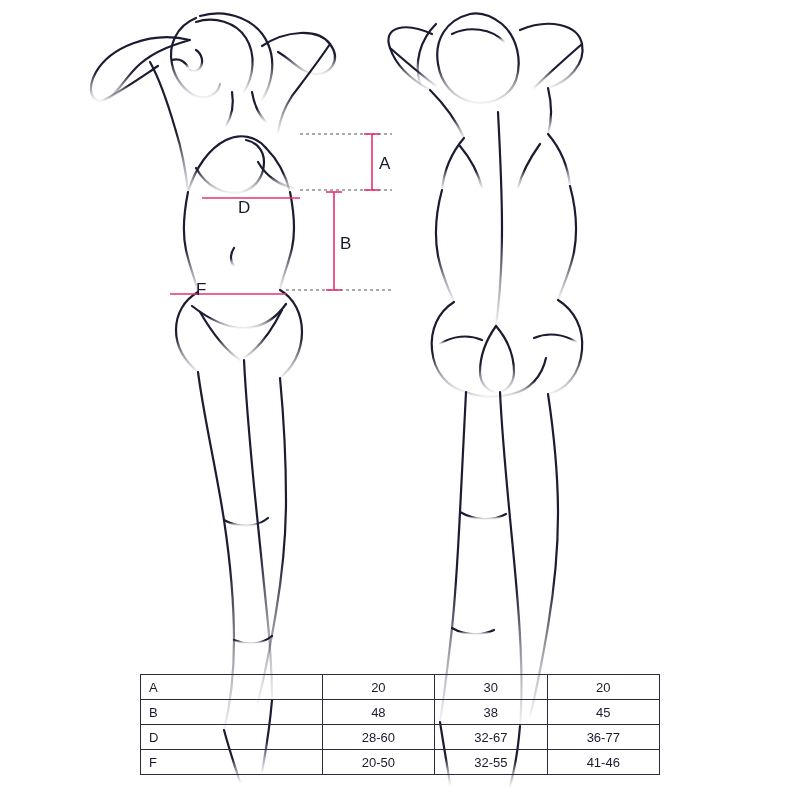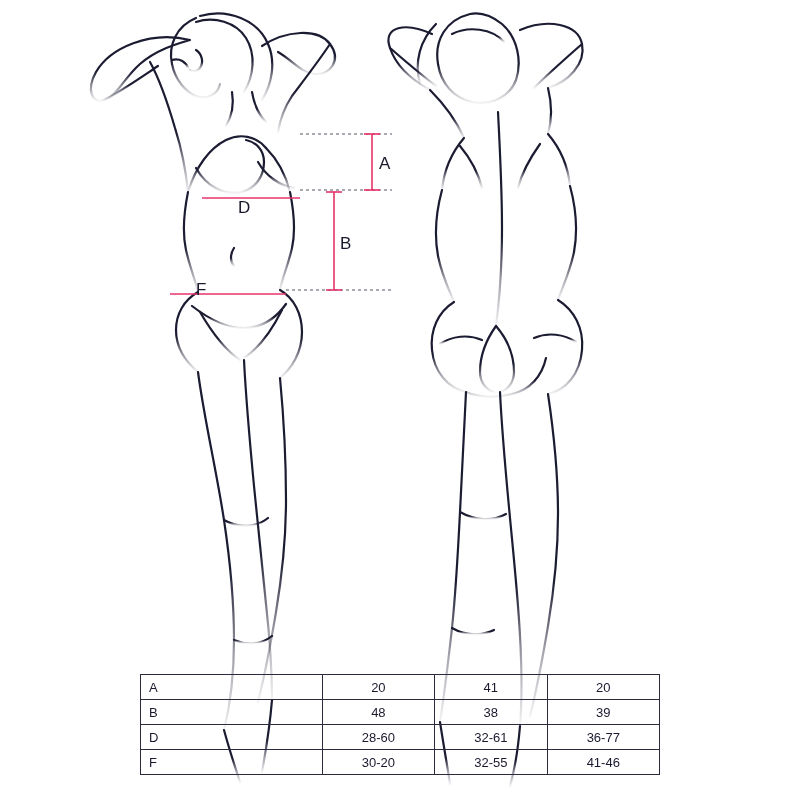--- a/index.html
+++ b/index.html
@@ -207,38 +207,38 @@
   <span class="meas-label" id="label-B">B</span>
   <span class="meas-label" id="label-D">D</span>
   <span class="meas-label" id="label-F">F</span>
 
   <div id="size-table-wrap">
     <table id="size-table">
       <tbody>
         <tr>
           <td class="col-label">A</td>
           <td class="col-val">20</td>
-          <td class="col-val">41</td>
+          <td class="col-val">30</td>
           <td class="col-val">20</td>
         </tr>
         <tr>
           <td class="col-label">B</td>
           <td class="col-val">48</td>
           <td class="col-val">38</td>
-          <td class="col-val">39</td>
+          <td class="col-val">45</td>
         </tr>
         <tr>
           <td class="col-label">D</td>
           <td class="col-val">28-60</td>
-          <td class="col-val">32-61</td>
+          <td class="col-val">32-67</td>
           <td class="col-val">36-77</td>
         </tr>
         <tr>
           <td class="col-label">F</td>
-          <td class="col-val">30-20</td>
+          <td class="col-val">20-50</td>
           <td class="col-val">32-55</td>
           <td class="col-val">41-46</td>
         </tr>
       </tbody>
     </table>
   </div>
 
 </div>
 
 </body></html>

